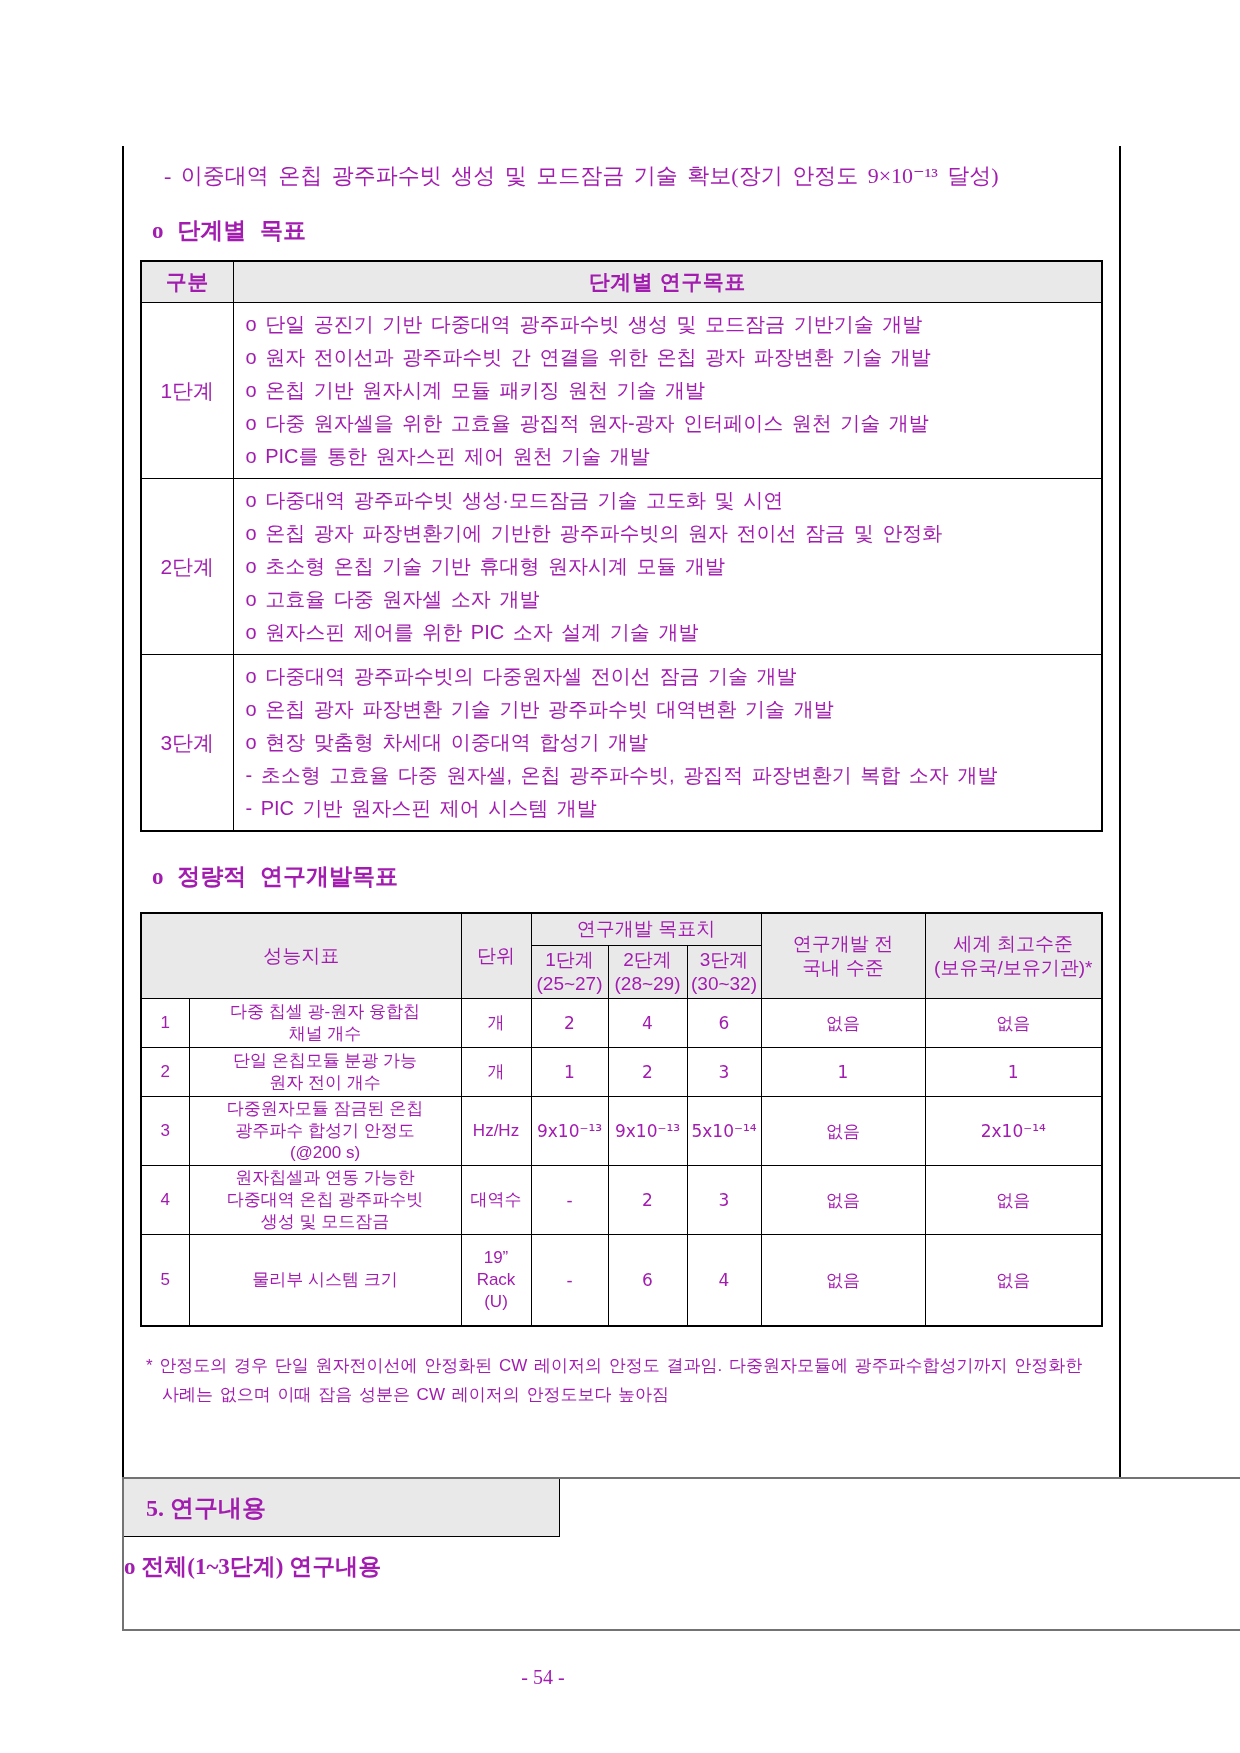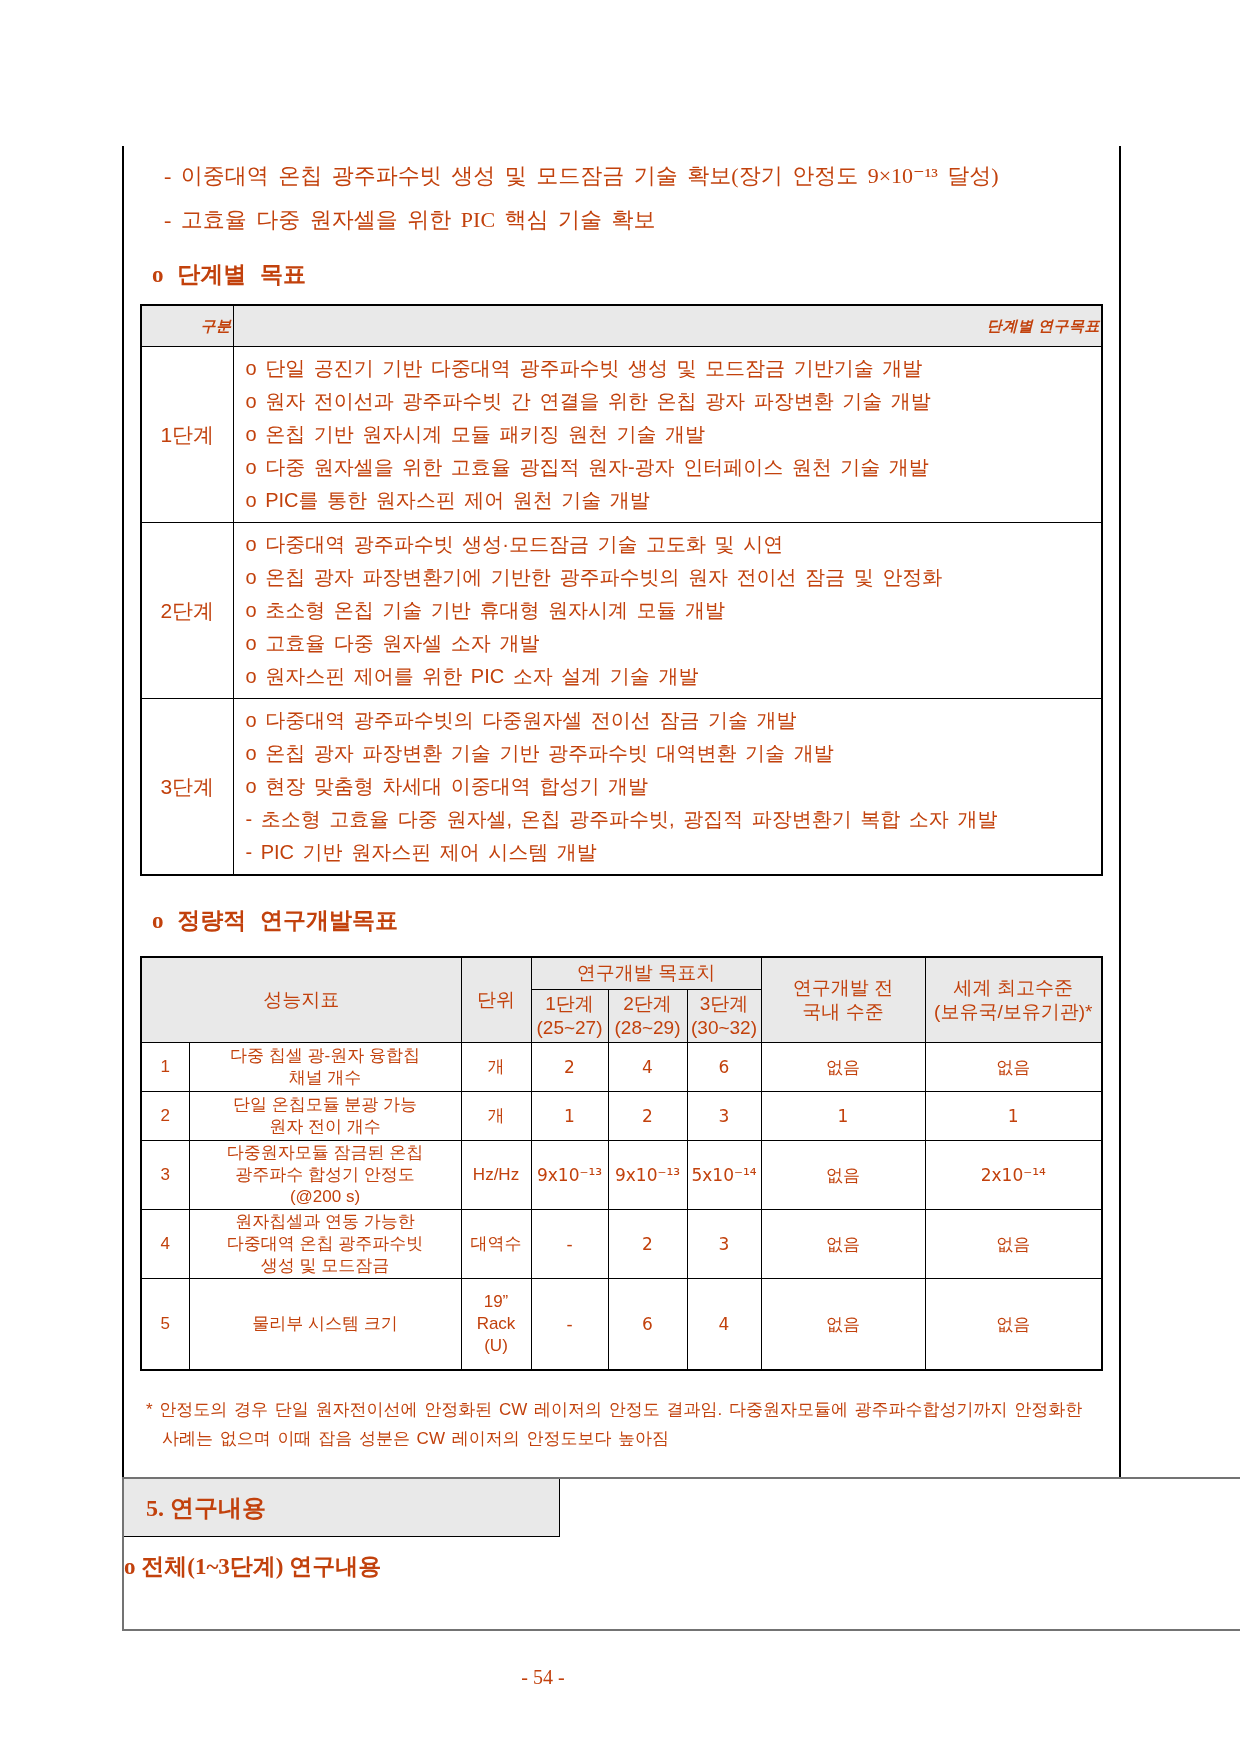--- a/index.html
+++ b/index.html
@@ -1,20 +1,20 @@
 <!DOCTYPE html>
 <html><head>
 <meta charset="utf-8">
 <style>
   html,body{margin:0;padding:0;background:#ffffff;}
   .page{
     position:relative;
     width:1240px;height:1753px;
     background:#ffffff;
-    color:#c2410c;
+    color:#a21caf;
     font-family:"Liberation Sans","DejaVu Sans",sans-serif;
     overflow:hidden;
   }
   
   .outer-box{
     position:absolute;
     left:122px;top:146px;
     width:999px;height:1331px;
     border-left:2px solid #000;
     border-right:2px solid #000;
@@ -42,24 +42,23 @@
   table{border-collapse:collapse;}
   .stage-table{
     width:100%;
     margin-top:14px;
     border:2px solid #000;
     table-layout:fixed;
   }
   .stage-table th,.stage-table td{border:1.5px solid #000;}
   .stage-table th{
     background:#e9e9e9;
-    font-size:15px;font-weight:bold;
-    height:38px;text-align:right;
+    font-size:21px;font-weight:bold;
+    height:38px;text-align:center;
     letter-spacing:0.5px;
-    font-style:italic;
   }
   .stage-label{
     width:92px;text-align:center;
     font-size:21px;
   }
   .stage-items{padding:5px 4px 5px 12px;}
   .goal-line{
     font-size:20px;line-height:33px;
     word-spacing:3px;
     white-space:nowrap;
@@ -137,21 +136,20 @@
 </style>
 </head>
 <body>
 
 <div class="page">
 
   <div class="outer-box">
 
     <div class="intro">
       <div>- 이중대역 온칩 광주파수빗 생성 및 모드잠금 기술 확보(장기 안정도 9×10⁻¹³ 달성)</div>
-      <div>- 고효율 다중 원자셀을 위한 PIC 핵심 기술 확보</div>
     </div>
 
     <div class="section-heading h-stage">o 단계별 목표</div>
 
     <table class="stage-table">
       <colgroup>
         <col style="width:92px;">
         <col>
       </colgroup>
       <thead>

